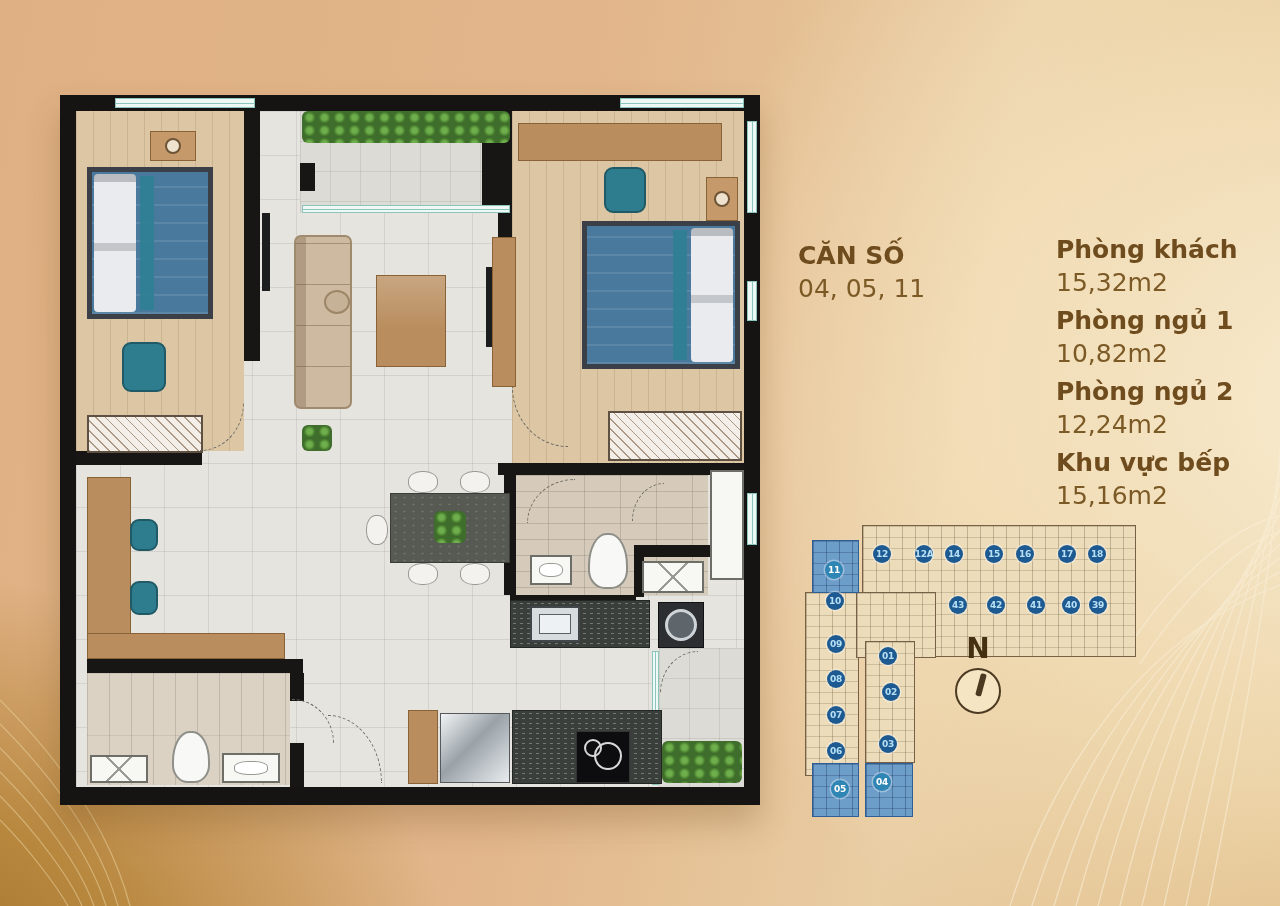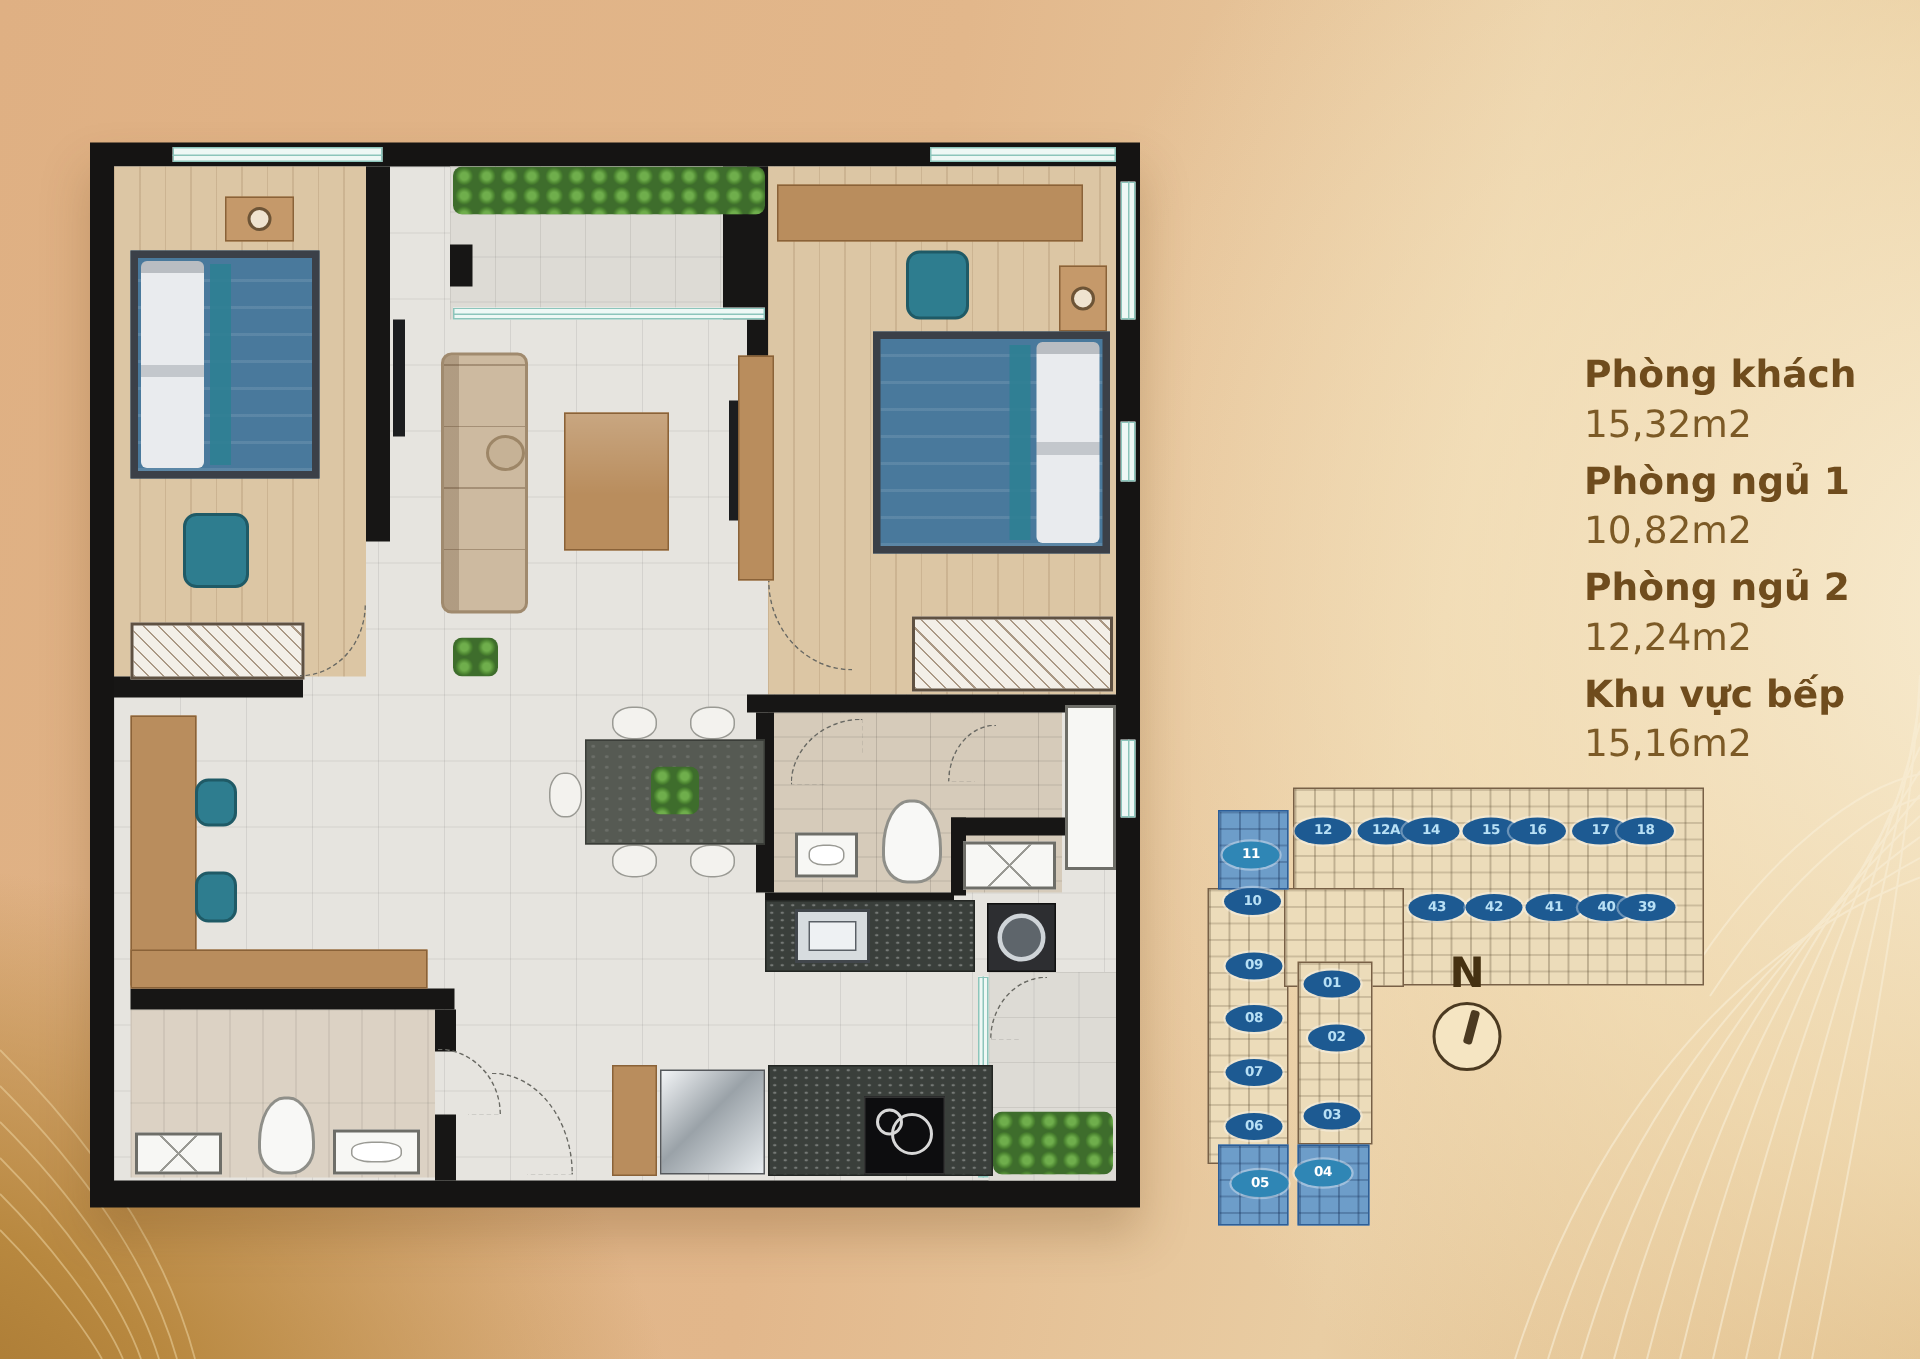--- a/index.html
+++ b/index.html
@@ -109,21 +109,21 @@
   
   .site-plan{position:absolute;left:800px;top:505px;width:345px;height:330px;}
   .site-plan>div{position:absolute;}
   .blk{background-color:#ecdcba;border:1px solid #786046;
     background-image:linear-gradient(90deg,rgba(90,75,50,.30) 1px,transparent 1px),
                      linear-gradient(rgba(90,75,50,.22) 1px,transparent 1px);
     background-size:13px 11px;}
   .blk.hl{background-color:#6d9dc9;border-color:#2d5e97;
     background-image:linear-gradient(90deg,rgba(20,45,85,.35) 1px,transparent 1px),
                      linear-gradient(rgba(20,45,85,.28) 1px,transparent 1px);}
-  .ub{position:absolute;width:38px;height:18px;border-radius:50%;background:#1d5a92;color:#b8e0f5;
+  .ub{position:absolute;width:18px;height:18px;border-radius:50%;background:#1d5a92;color:#b8e0f5;
     font-size:9px;font-weight:bold;display:flex;align-items:center;justify-content:center;
     transform:translate(-50%,-50%);box-shadow:0 0 0 1.5px rgba(255,255,255,.35);letter-spacing:-.3px;z-index:3;}
   .ub.hl{background:#2f86b5;color:#ffffff;}
 
   
   .compass{position:absolute;left:938px;top:632px;width:80px;height:92px;}
   .compass-n{position:absolute;left:50%;top:0;transform:translateX(-50%);
     font-size:28px;font-weight:bold;color:#453112;}
   .compass-dial{position:absolute;left:50%;top:36px;transform:translateX(-50%);
     width:46px;height:46px;border-radius:50%;border:2.5px solid #4b3a21;background:rgba(246,231,198,.85);}
@@ -252,20 +252,24 @@
     <div class="door" style="left:232px;top:604px;width:42px;height:44px;border-right-width:1.5px;border-top-width:1.5px;border-top-right-radius:100%"></div>
     <div class="door" style="left:268px;top:620px;width:54px;height:68px;border-right-width:1.5px;border-top-width:1.5px;border-top-right-radius:100%"></div>
     <div class="door" style="left:600px;top:556px;width:38px;height:42px;border-left-width:1.5px;border-top-width:1.5px;border-top-left-radius:100%"></div>
   </div>
 
 
   <div class="info-col info-left">
     <div class="info-row">
     </div>
     <div class="info-row">
+    </div>
+    <div class="info-row">
+      <div class="info-label">CĂN SỐ</div>
+      <div class="info-value">04, 05, 11</div>
     </div>
   </div>
 
   <div class="info-col info-right">
     <div class="info-row">
       <div class="info-label">Phòng khách</div>
       <div class="info-value">15,32m2</div>
     </div>
     <div class="info-row">
       <div class="info-label">Phòng ngủ 1</div>

